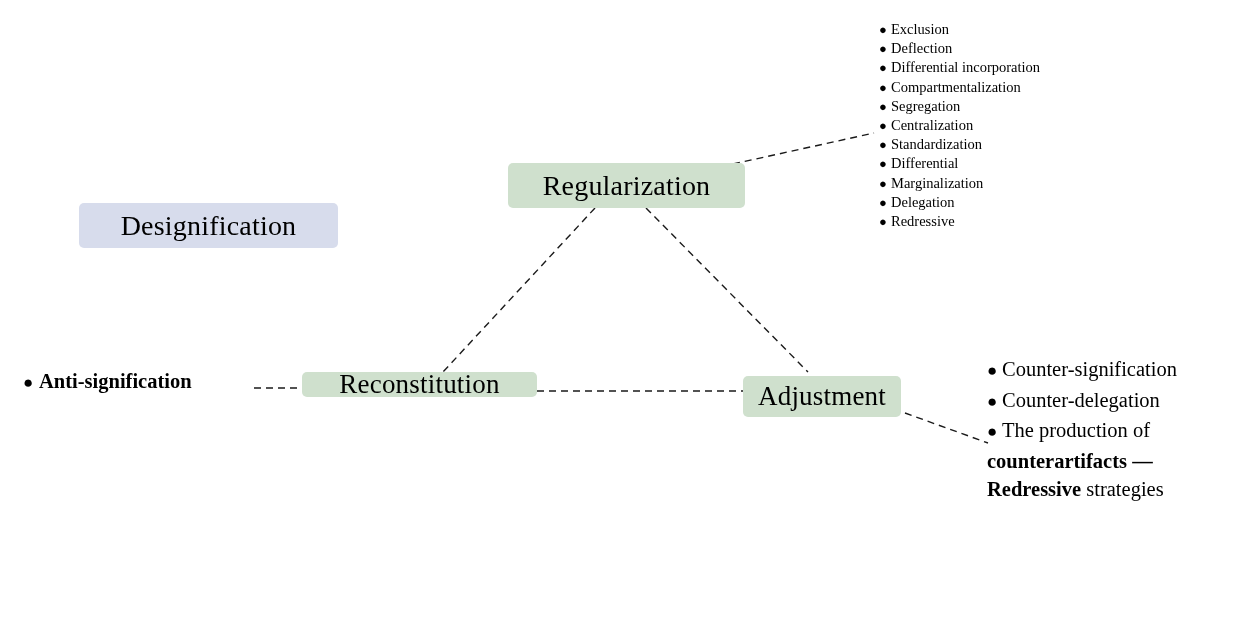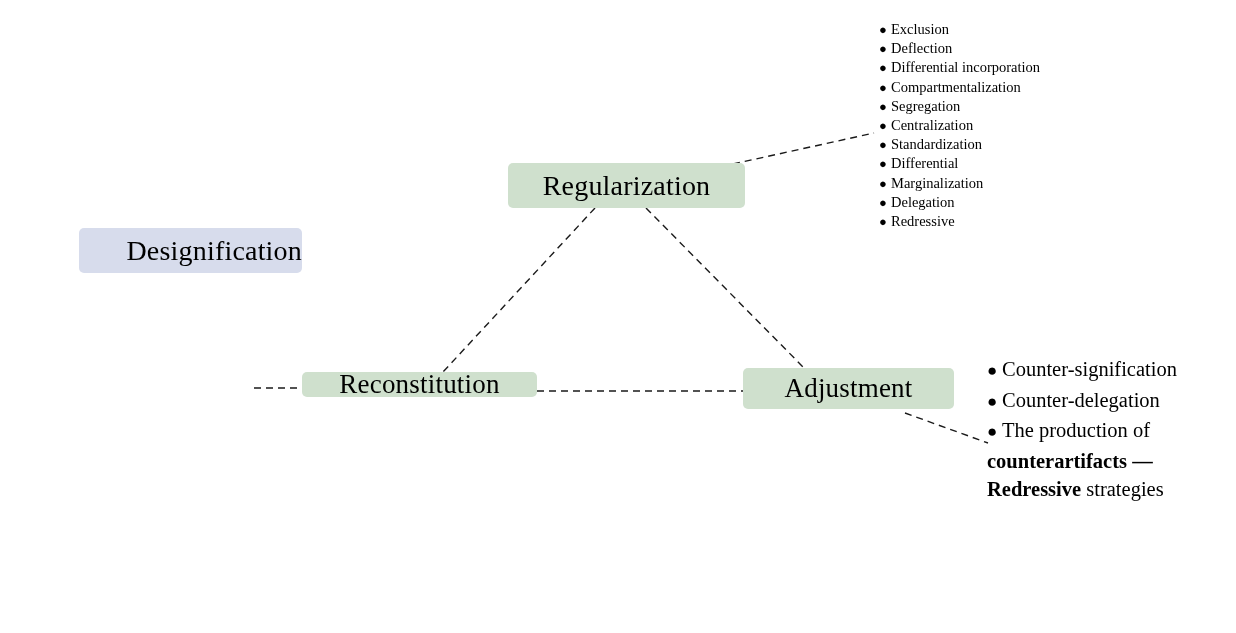--- a/index.html
+++ b/index.html
@@ -50,40 +50,40 @@
   
   .node.green {
     background: #cfe0cd;
   }
   
   .node.lavender {
     background: #d7dcec;
   }
 
   #node-designification {
-    left: 79px;  top: 228px;
-    width: 223px; height: 45px; justify-content: flex-end;
+    left: 79px;  top: 203px;
+    width: 259px; height: 45px;
   }
   #node-designification .node-label { font-size: 28px; }
 
   #node-regularization {
     left: 508px; top: 163px;
     width: 237px; height: 45px;
   }
   #node-regularization .node-label { font-size: 28px; }
 
   #node-reconstitution {
     left: 302px; top: 372px;
     width: 235px; height: 25px;
   }
   #node-reconstitution .node-label { font-size: 27px; }
 
   #node-adjustment {
-    left: 743px; top: 368px;
-    width: 211px; height: 41px;
+    left: 743px; top: 376px;
+    width: 158px; height: 41px;
   }
   #node-adjustment .node-label { font-size: 27px; }
 
   
   .ann-list {
     position: absolute;
     list-style: none;
     margin: 7px;
     padding: 0;
   }
@@ -183,20 +183,21 @@
       <li><span class="bullet">●</span><span>Segregation</span></li>
       <li><span class="bullet">●</span><span>Centralization</span></li>
       <li><span class="bullet">●</span><span>Standardization</span></li>
       <li><span class="bullet">●</span><span>Differential</span></li>
       <li><span class="bullet">●</span><span>Marginalization</span></li>
       <li><span class="bullet">●</span><span>Delegation</span></li>
       <li><span class="bullet">●</span><span>Redressive</span></li>
     </ul>
 
   <ul class="ann-list" id="list-reconstitution">
+      <li><span class="bullet">●</span><span>Anti-signification</span></li>
     </ul>
 
   <ul class="ann-list" id="list-adjustment">
       <li class="strong"><span class="bullet">●</span><span>Counter-signification</span></li>
       <li class="strong"><span class="bullet">●</span><span>Counter-delegation</span></li>
       <li class="mixed"><span class="bullet">●</span><span class="lead">The production of </span><span class="emph">counterartifacts —Redressive </span><span class="tail">strategies</span></li>
     </ul>
 
 </div>
 

